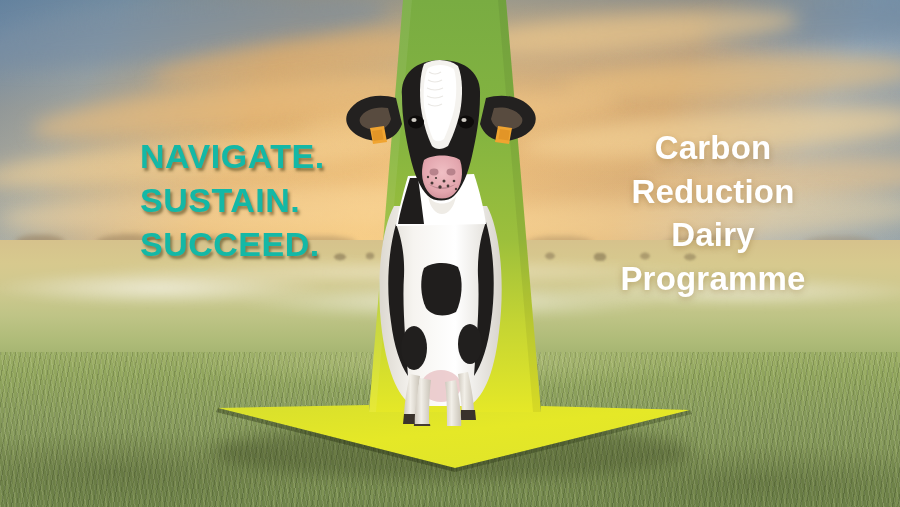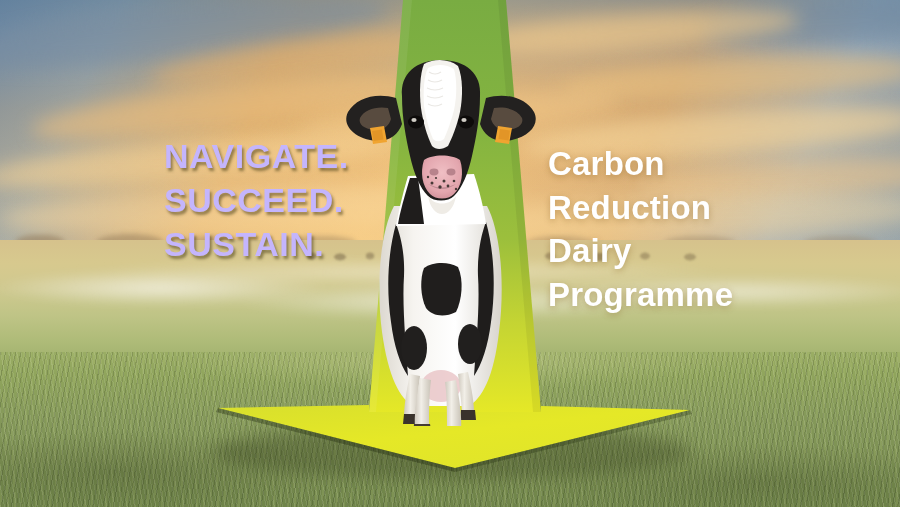--- a/index.html
+++ b/index.html
@@ -138,32 +138,32 @@
 
   
   .cow{position:absolute;left:336px;top:56px;width:210px;height:370px;}
   .cow-svg{width:100%;height:100%;display:block;}
 
   
   .headline-left{
     position:absolute;left:140px;top:134px;width:260px;
     font-weight:bold;font-size:34px;line-height:1.30;
     letter-spacing:.5px;
-    color:#c4b5fd;
+    color:#14b8a6;
     text-shadow:2px 3px 3px rgba(70,60,20,.55);
-    margin-left:24px;
   }
   .headline-left div{white-space:nowrap;}
 
   .headline-right{
-    position:absolute;left:548px;top:142px;width:330px;
+    position:absolute;left:548px;top:126px;width:330px;
     font-weight:bold;font-size:33px;line-height:1.32;
     letter-spacing:.2px;
     color:#ffffff;
     text-shadow:0 2px 6px rgba(120,80,20,.35);
+    text-align:center;
   }
   .headline-right div{white-space:nowrap;}
 </style>
 </head>
 <body>
 
 <div id="banner">
 
   <div class="sky">
     <div class="cloud c1"></div>
@@ -333,22 +333,22 @@
         <circle cx="92" cy="121" r="1.2"></circle>
           <circle cx="120" cy="133" r="1.2"></circle>
       </g>
 
       <path d="M92,140 C98,150 114,150 120,140 C118,152 112,158 106,158 C100,158 94,152 92,140 Z" fill="#efece6"></path>
     </svg>
   </div>
 
   <div class="headline-left">
     <div>NAVIGATE.</div>
+    <div>SUSTAIN.</div>
     <div>SUCCEED.</div>
-    <div>SUSTAIN.</div>
   </div>
 
   <div class="headline-right">
     <div>Carbon</div>
     <div>Reduction</div>
     <div>Dairy</div>
     <div>Programme</div>
   </div>
 
 </div>

